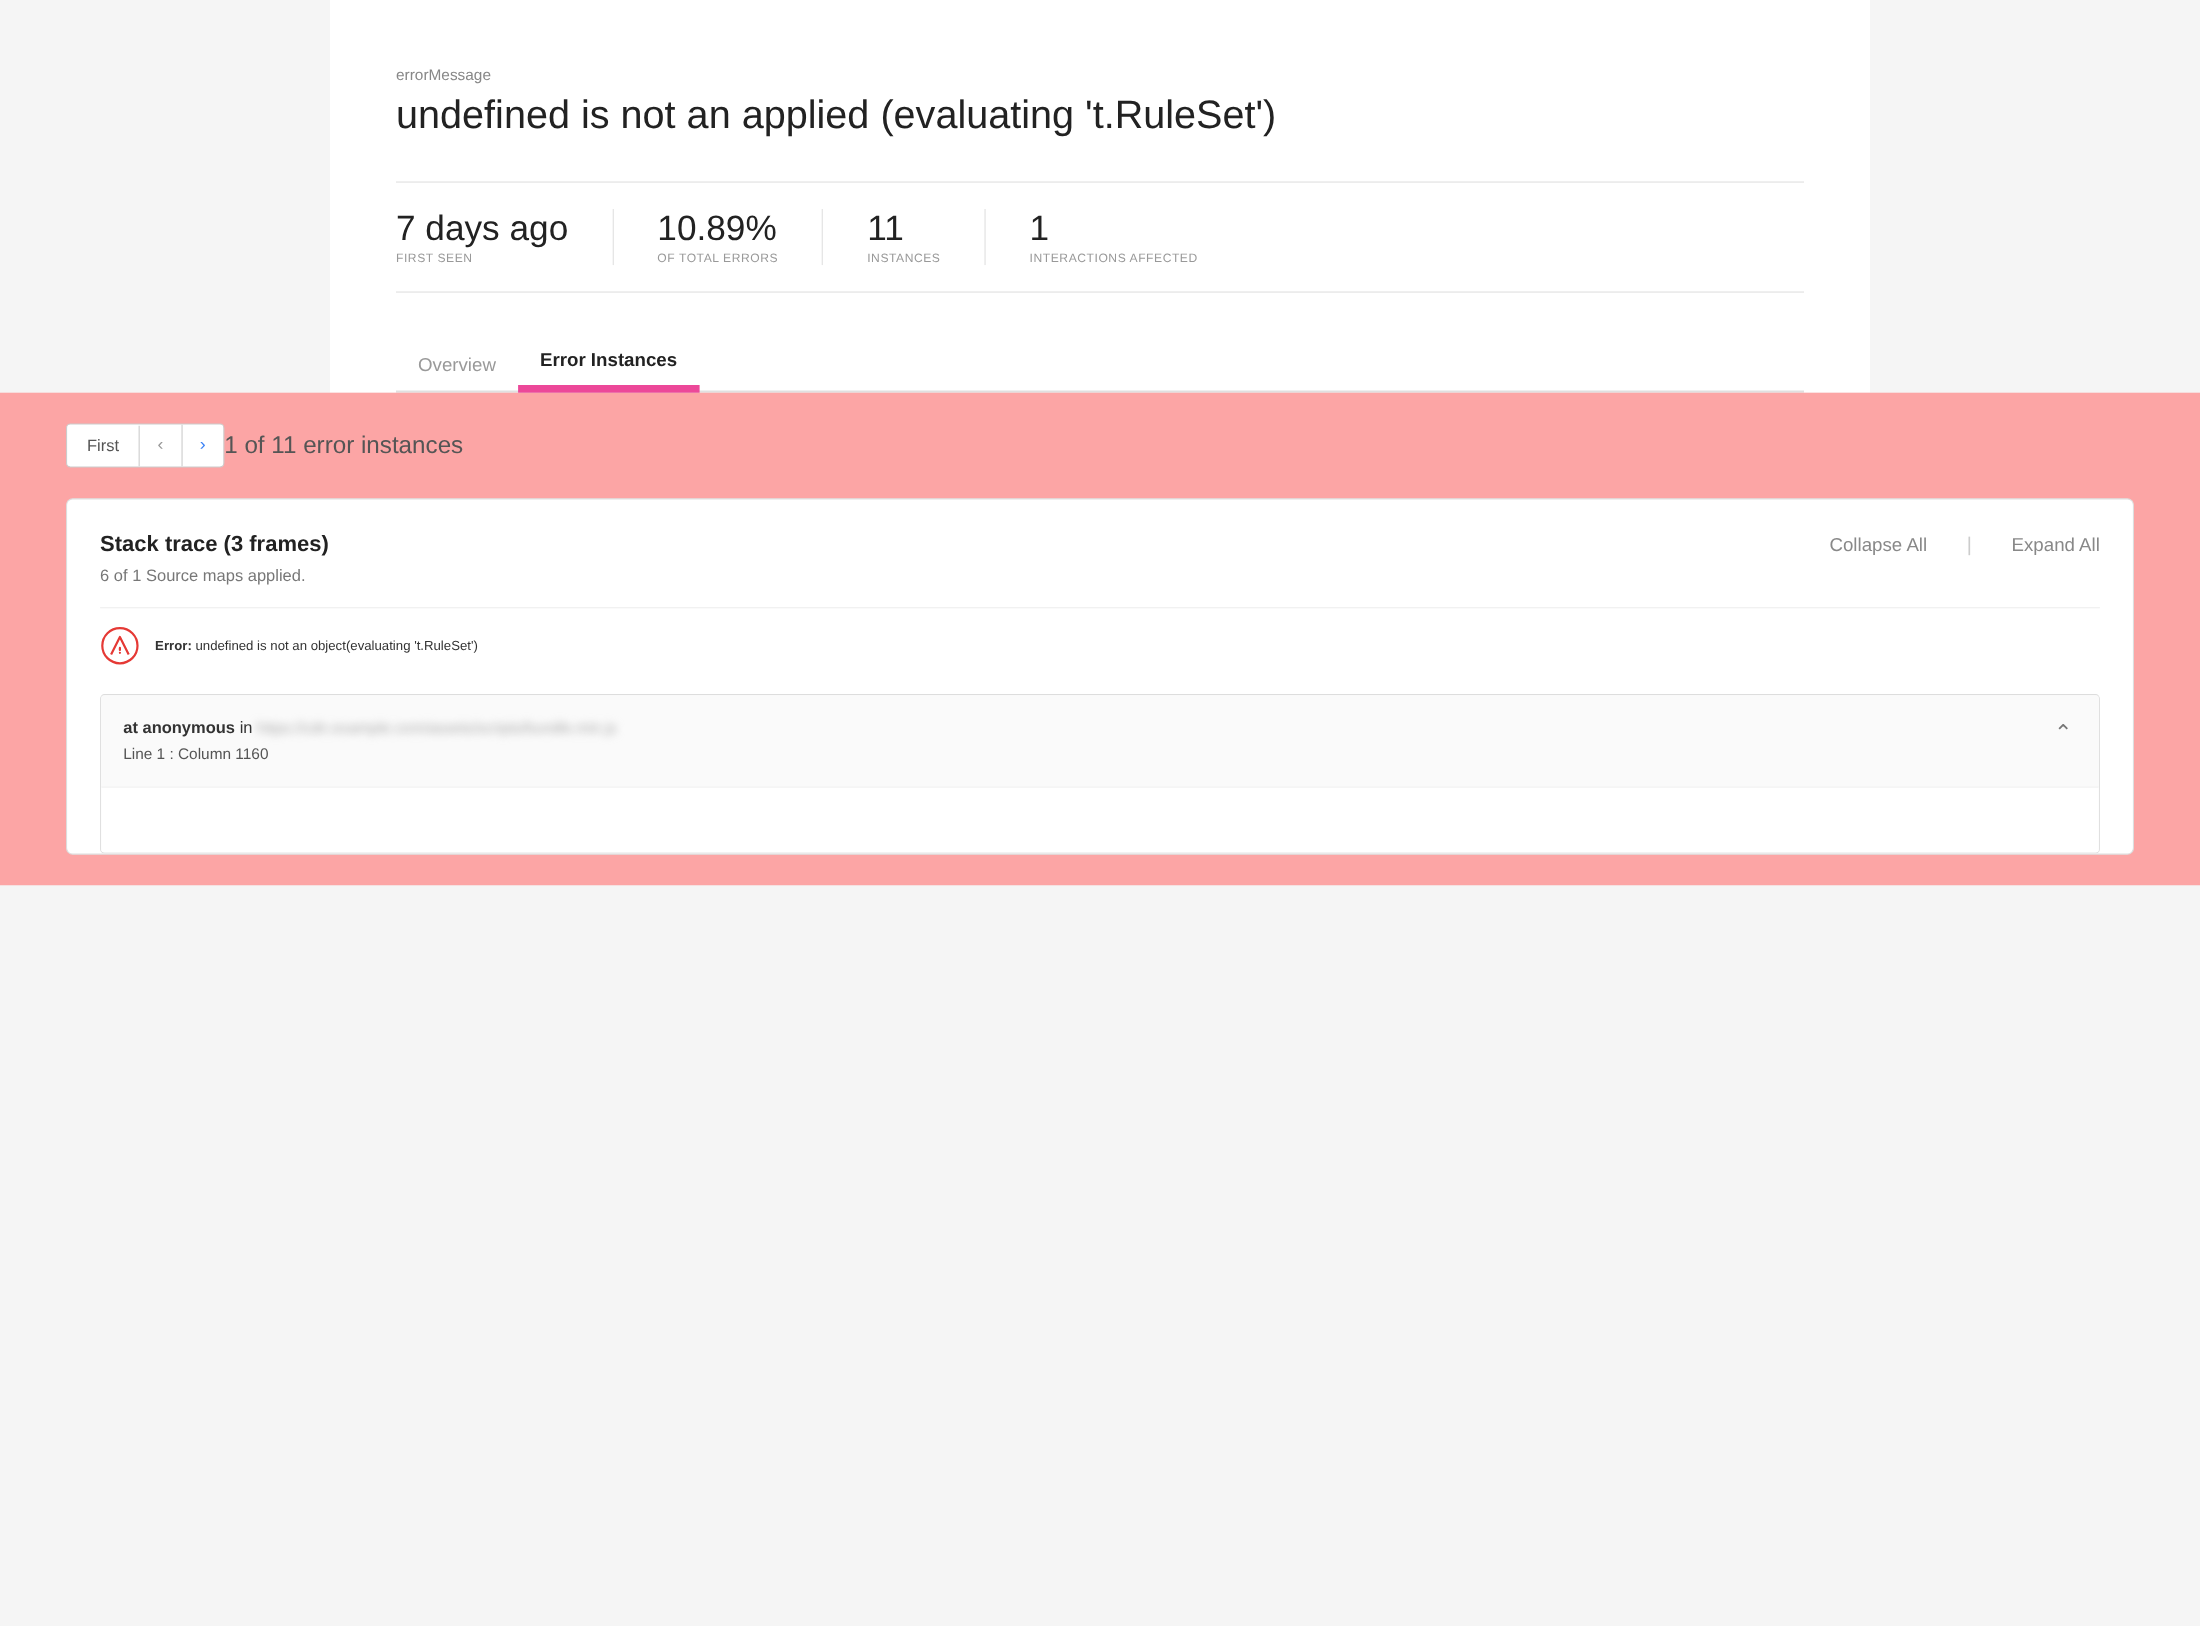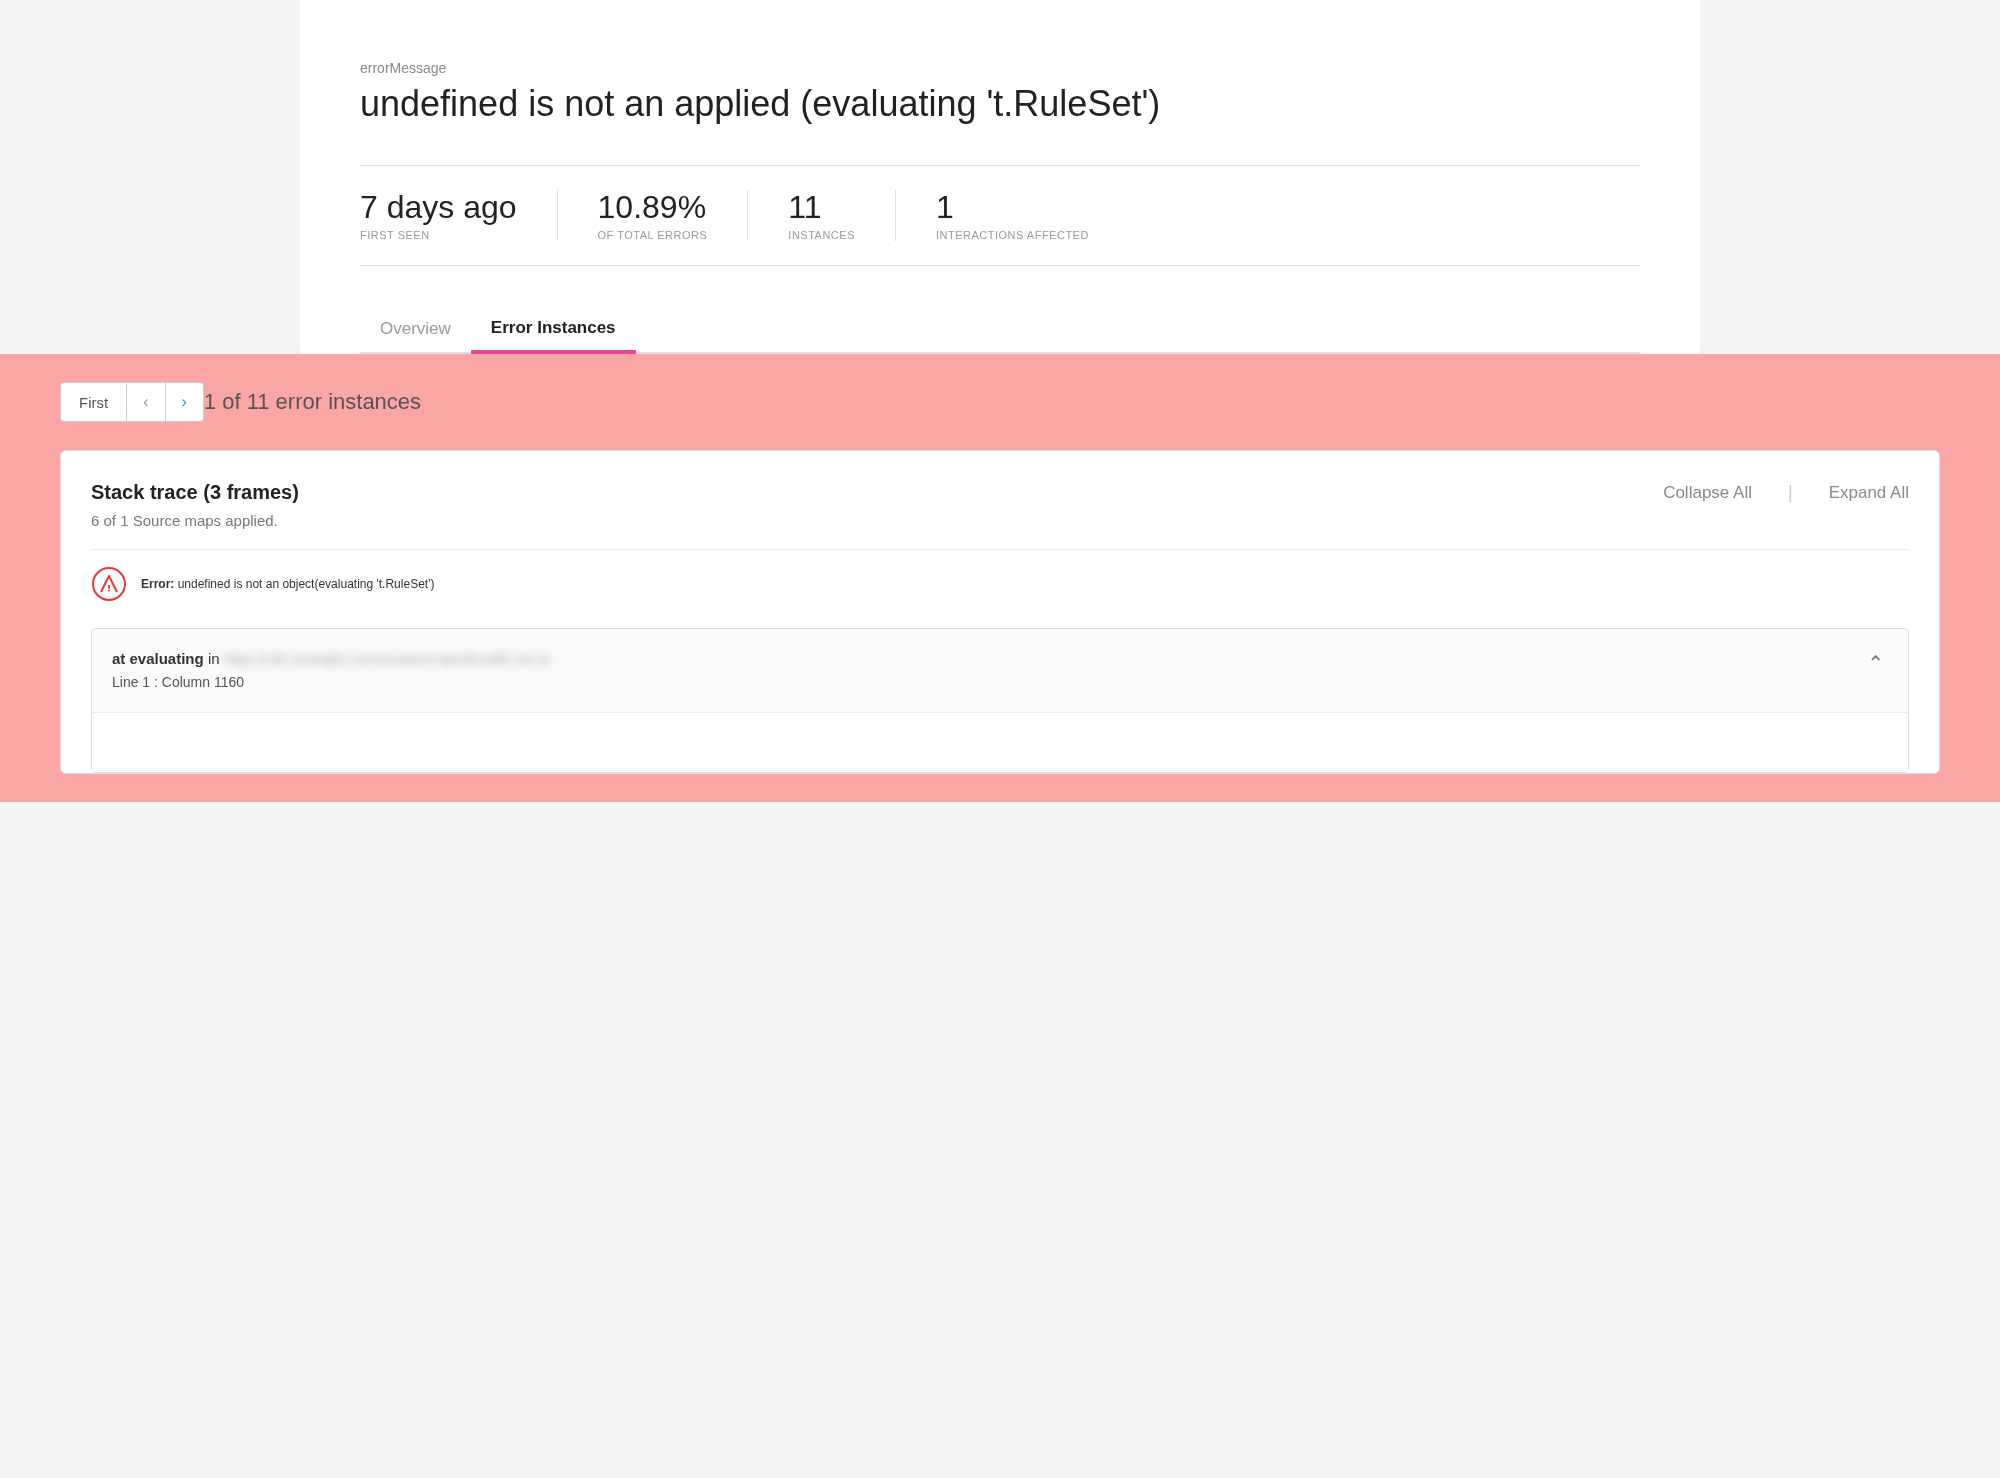--- a/index.html
+++ b/index.html
@@ -66,21 +66,21 @@
       font-size: 17px;
       cursor: pointer;
       color: #999;
       border-bottom: 3px solid transparent;
       margin-bottom: -2px;
       position: relative;
     }
     .tab.active {
       color: #222;
       font-weight: 600;
-      border-bottom: 4px solid #ec4899;
+      border-bottom: 7px solid #ec4899;
     }
     .content-area {
       background: #fca5a5;
       padding: 28px 60px;
     }
     .instance-nav {
       display: flex;
       align-items: center;
       margin-bottom: 28px;
       gap: 0;
@@ -285,21 +285,21 @@
       </svg>
       <div class="error-banner-text">
         <strong>Error:</strong><span> undefined is not an object(evaluating 't.RuleSet')</span>
       </div>
     </div>
 
     <div class="frame-card">
       <div class="frame-header">
         <div class="frame-info">
           <div>
-            <span class="frame-func">at evaluating</span>
+            <span class="frame-func">at anonymous</span>
             <span> in </span>
             <span class="frame-url">https://cdn.example.com/assets/scripts/bundle.min.js</span>
           </div>
           <div class="frame-line">Line 1 : Column 1160</div>
         </div>
         <span class="chevron-up">⌃</span>
       </div>
       <div class="frame-body"></div>
     </div>
 

